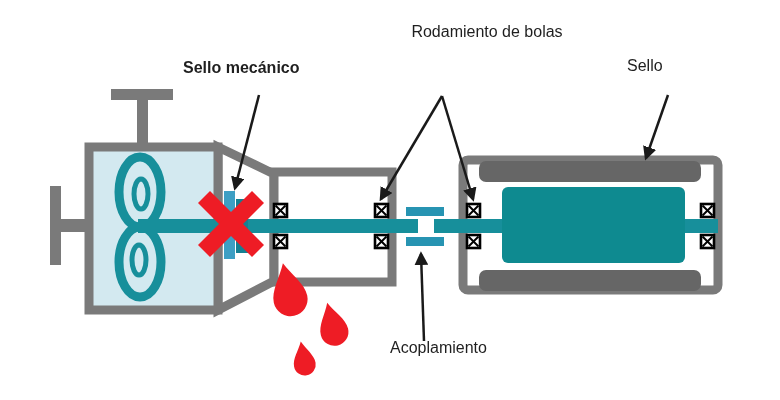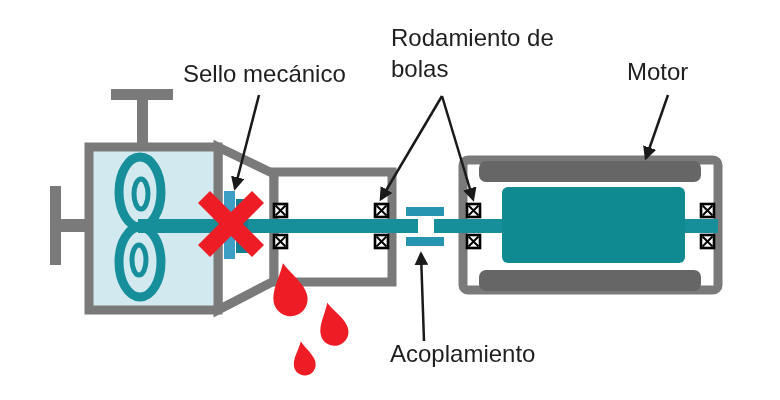--- a/index.html
+++ b/index.html
@@ -6,23 +6,23 @@
   .stage {
     position:relative; width:780px; height:400px;
     background:var(--background,#ffffff);
     font-family:"Liberation Sans", sans-serif;
     overflow:hidden;
   }
   .stage svg.diagram { position:absolute; left:0; top:0; }
   .label {
     position:absolute;
     color:var(--text-color,#1f1f1f);
-    font-size:24px; line-height:1.3; white-space:pre-line;
+    font-size:16px; line-height:1.3; white-space:pre-line;text-align:center;
   }
-  .label-seal     { left:183px; top:58px;  }
+  .label-seal     { left:183px; top:58px;font-weight:bold;  }
   .label-bearing  { left:391px; top:22px; width:192px; }
   .label-motor    { left:627px; top:56px;  }
   .label-coupling { left:379px; top:338px;margin-left:11px; }
 </style>
 </head>
 <body>
 
 <div class="stage">
 
   <svg class="diagram" width="780" height="400" viewBox="0 0 780 400">
@@ -106,15 +106,15 @@
       <line x1="259" y1="95" x2="235" y2="188" marker-end="url(#arrowhead)"></line>
       <line x1="442" y1="96" x2="381" y2="199" marker-end="url(#arrowhead)"></line>
       <line x1="442" y1="96" x2="473" y2="199" marker-end="url(#arrowhead)"></line>
       <line x1="668" y1="95" x2="646" y2="158" marker-end="url(#arrowhead)"></line>
       <line x1="424" y1="341" x2="421" y2="254" marker-end="url(#arrowhead)"></line>
     </g>
   </svg>
 
   <div class="label label-seal">Sello mecánico</div>
   <div class="label label-bearing">Rodamiento de bolas</div>
-  <div class="label label-motor">Motor</div>
+  <div class="label label-motor">Sello</div>
   <div class="label label-coupling">Acoplamiento</div>
 </div>
 
 </body></html>

